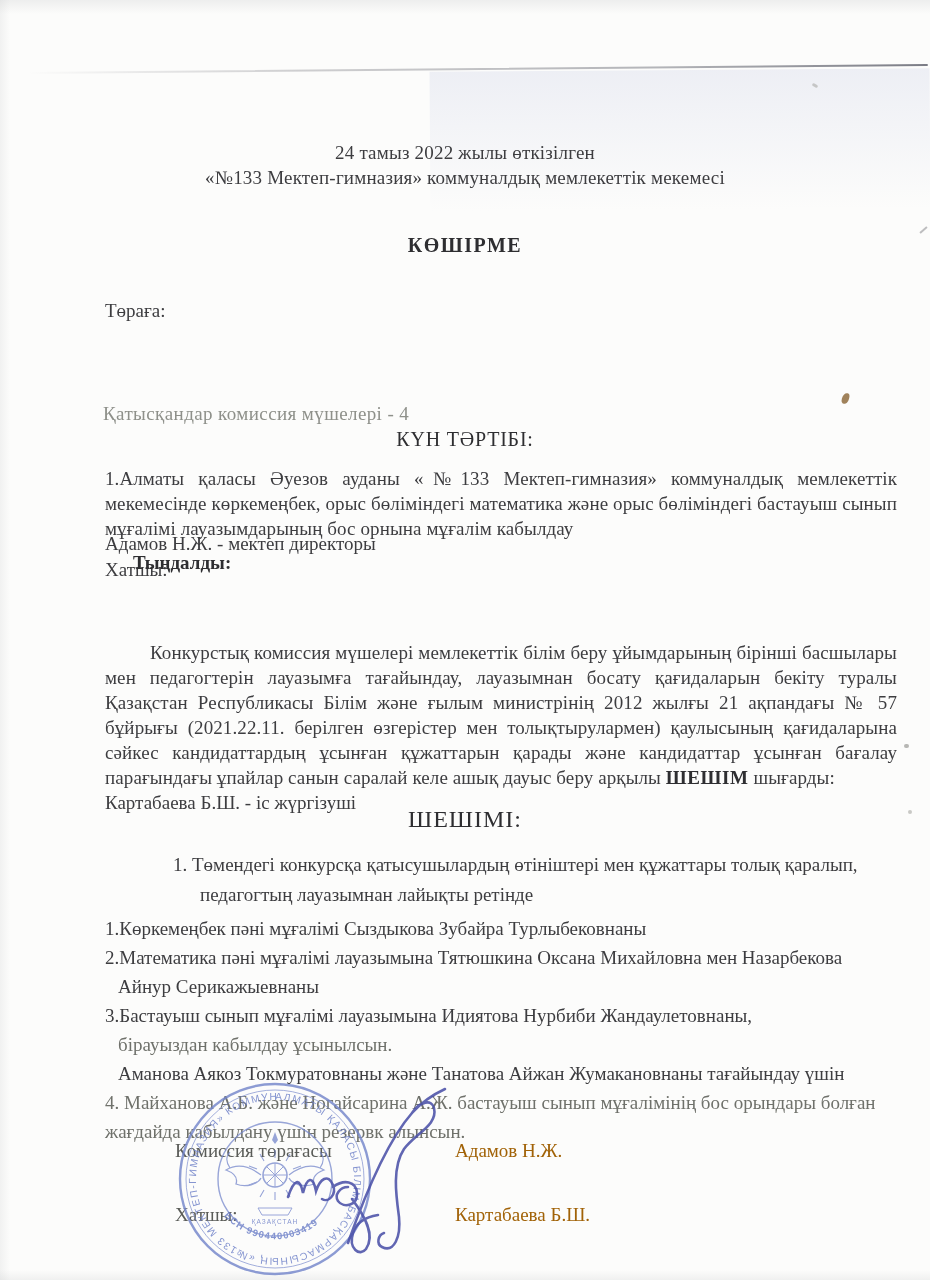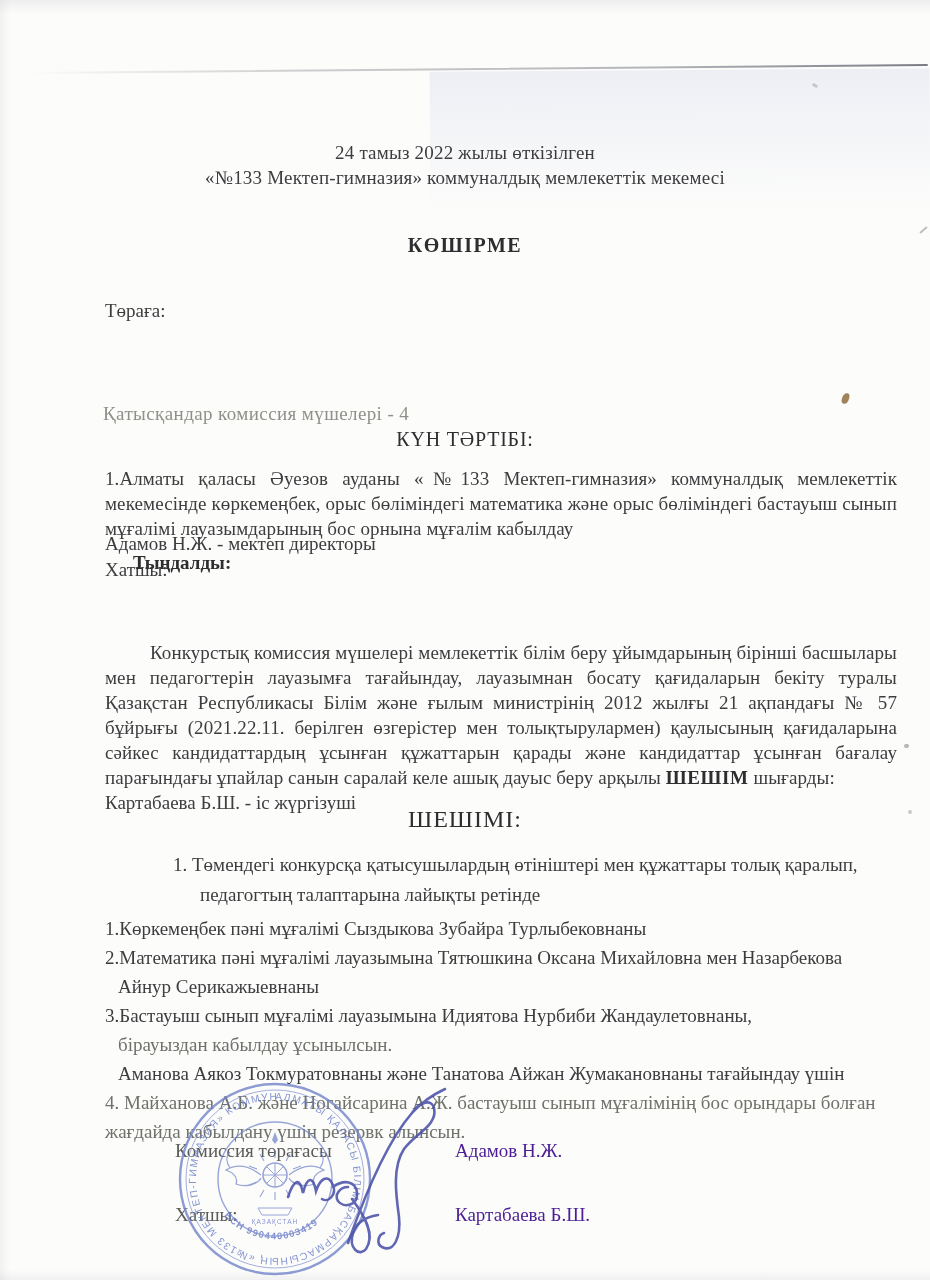--- a/index.html
+++ b/index.html
@@ -48,21 +48,21 @@
   .decision-title{top:806px;font-weight:normal;font-size:24px;letter-spacing:1px;color:var(--ink-bold);}
   .decision-intro{top:850px;left:133px;width:740px;font-size:19px;line-height:30px;margin-left:40px;}
   .decision-intro .l2{padding-left:27px;}
   .decision-list{top:914px;left:105px;width:805px;font-size:19px;line-height:29px;}
   .dl-indent{padding-left:13px;}
   .fade2{color:var(--ink-mid);}
   .sig-row1{top:1140px;}
   .sig-row2{top:1204px;}
   .sig-row{left:175px;width:700px;font-size:19px;display:flex;}
   .sig-label{width:280px;flex:0 0 280px;color:#5a5c58;}
-  .sig-name{color:#4c1d95;}
+  .sig-name{color:#a16207;}
   .stamp-wrap{left:168px;top:1072px;width:214px;height:214px;opacity:.82;}
   .sig-svg{left:260px;top:1075px;width:230px;height:200px;}
   svg text{font-family:"Liberation Sans","DejaVu Sans",sans-serif;}
 </style>
 </head>
 <body>
 
 <div class="page">
 
   <div class="edge-top"></div>
@@ -101,21 +101,21 @@
   <p class="abs para agenda-para">1.Алматы  қаласы Әуезов ауданы «№133 Мектеп-гимназия» коммуналдық мемлекеттік мекемесінде көркемеңбек, орыс бөліміндегі математика және орыс бөліміндегі бастауыш сынып мұғалімі лауазымдарының бос орнына  мұғалім кабылдау</p>
 
   <div class="abs heard-label">Тыңдалды:</div>
 
   <p class="abs para resolution-para"><span>Конкурстық комиссия мүшелері мемлекеттік білім беру ұйымдарының бірінші басшылары мен педагогтерін лауазымға тағайындау, лауазымнан босату қағидаларын бекіту туралы Қазақстан Республикасы Білім және ғылым министрінің 2012 жылғы 21 ақпандағы № 57 бұйрығы (2021.22.11. берілген өзгерістер мен толықтырулармен) қаулысының қағидаларына сәйкес кандидаттардың ұсынған құжаттарын қарады және кандидаттар ұсынған бағалау парағындағы ұпайлар санын саралай келе  ашық дауыс беру арқылы </span><b>ШЕШІМ</b><span> шығарды:</span></p>
 
   <div class="abs center decision-title">ШЕШІМІ:</div>
 
   <div class="abs decision-intro">
     <div>1.  Төмендегі конкурсқа қатысушылардың өтініштері мен құжаттары толық қаралып,</div>
-    <div class="l2">педагогтың  талаптарына лайықты ретінде</div>
+    <div class="l2">педагогтың  лауазымнан лайықты ретінде</div>
   </div>
 
   <div class="abs decision-list">
     <div>1.Көркемеңбек пәні мұғалімі Сыздыкова Зубайра Турлыбековнаны</div>
     <div>2.Математика пәні мұғалімі лауазымына  Тятюшкина Оксана Михайловна мен  Назарбекова</div>
     <div class="dl-indent">Айнур Серикажыевнаны</div>
     <div>3.Бастауыш сынып мұғалімі лауазымына Идиятова Нурбиби    Жандаулетовнаны,</div>
     <div class="dl-indent fade2">бірауыздан  кабылдау ұсынылсын.</div>
     <div class="dl-indent">Аманова Аякоз Токмуратовнаны  және Танатова Айжан   Жумакановнаны  тағайындау үшін</div>
     <div class="fade2">4. Майханова А.Б. және  Ногайсарина  А.Ж. бастауыш сынып мұғалімінің бос орындары болған</div>

